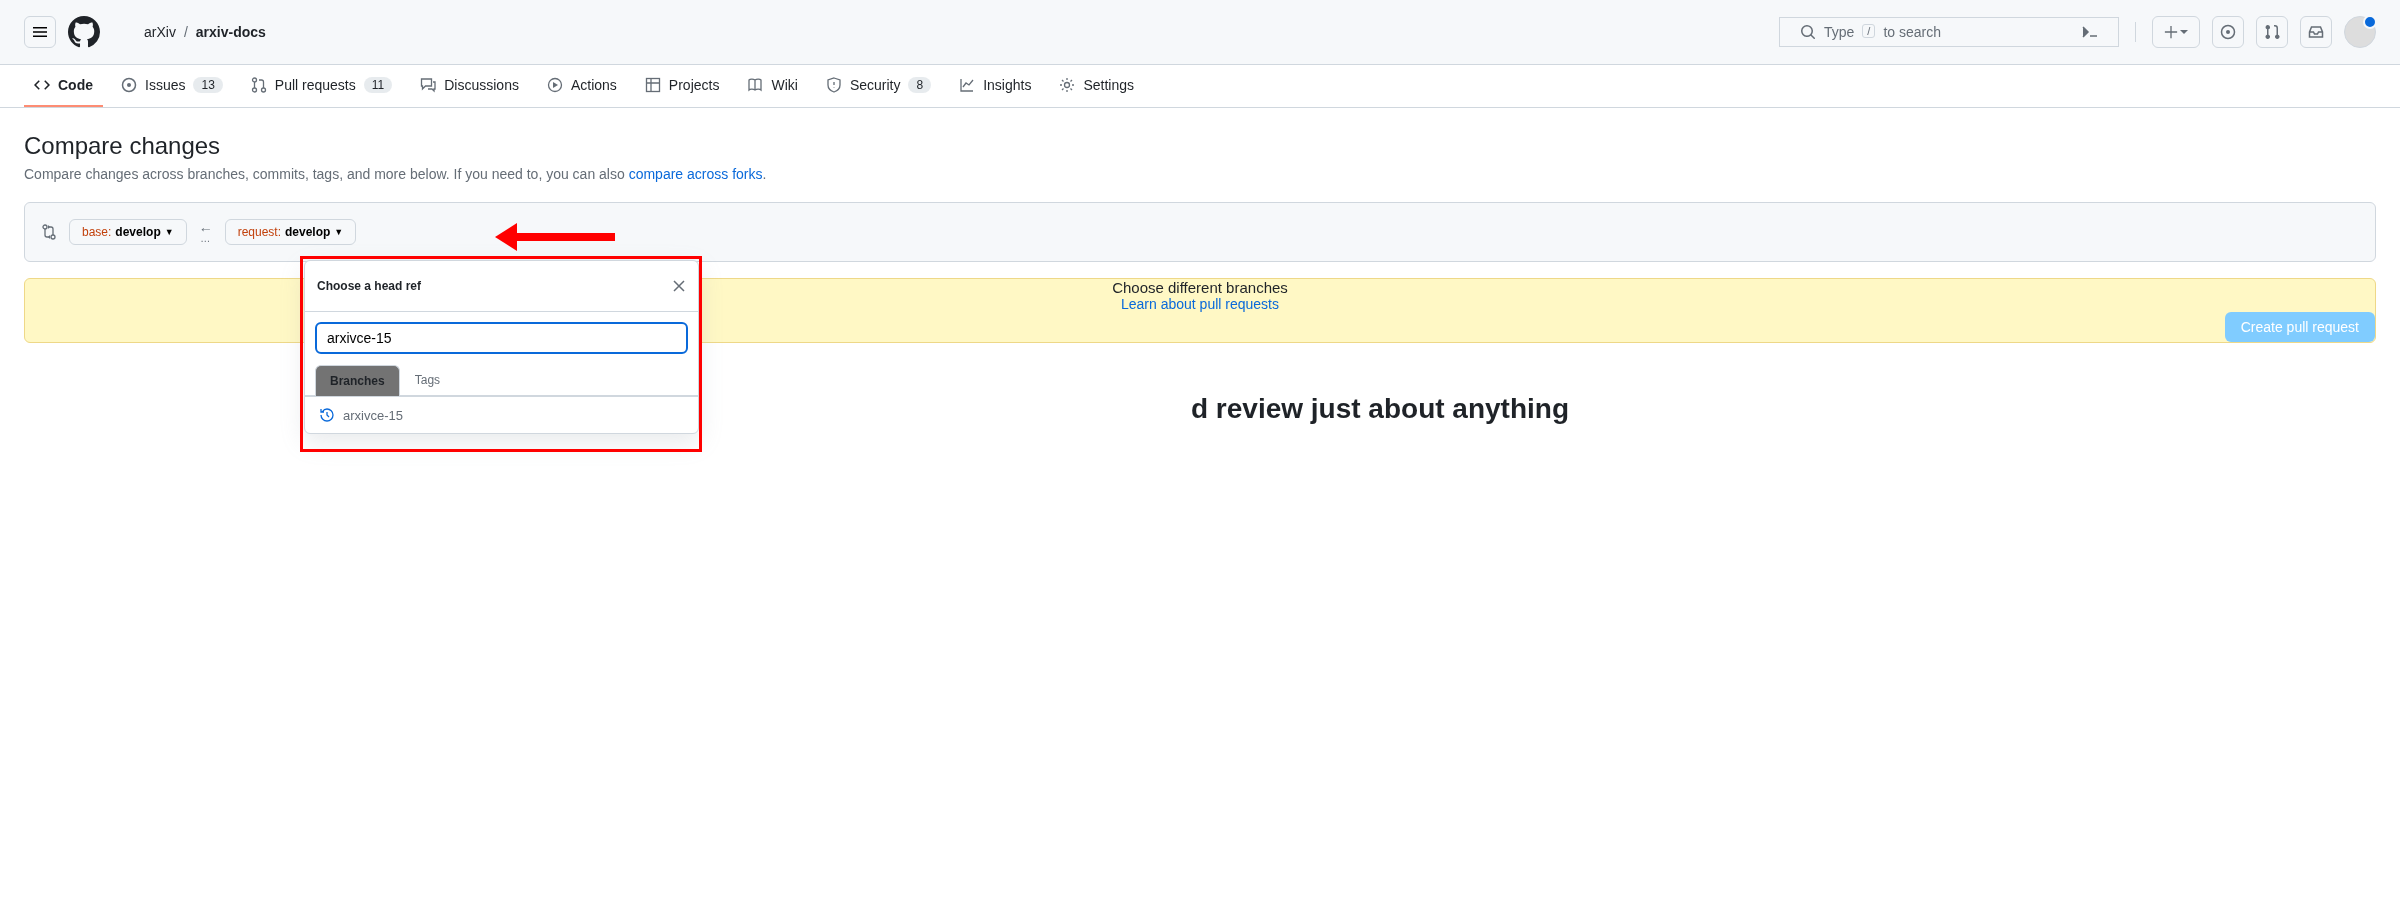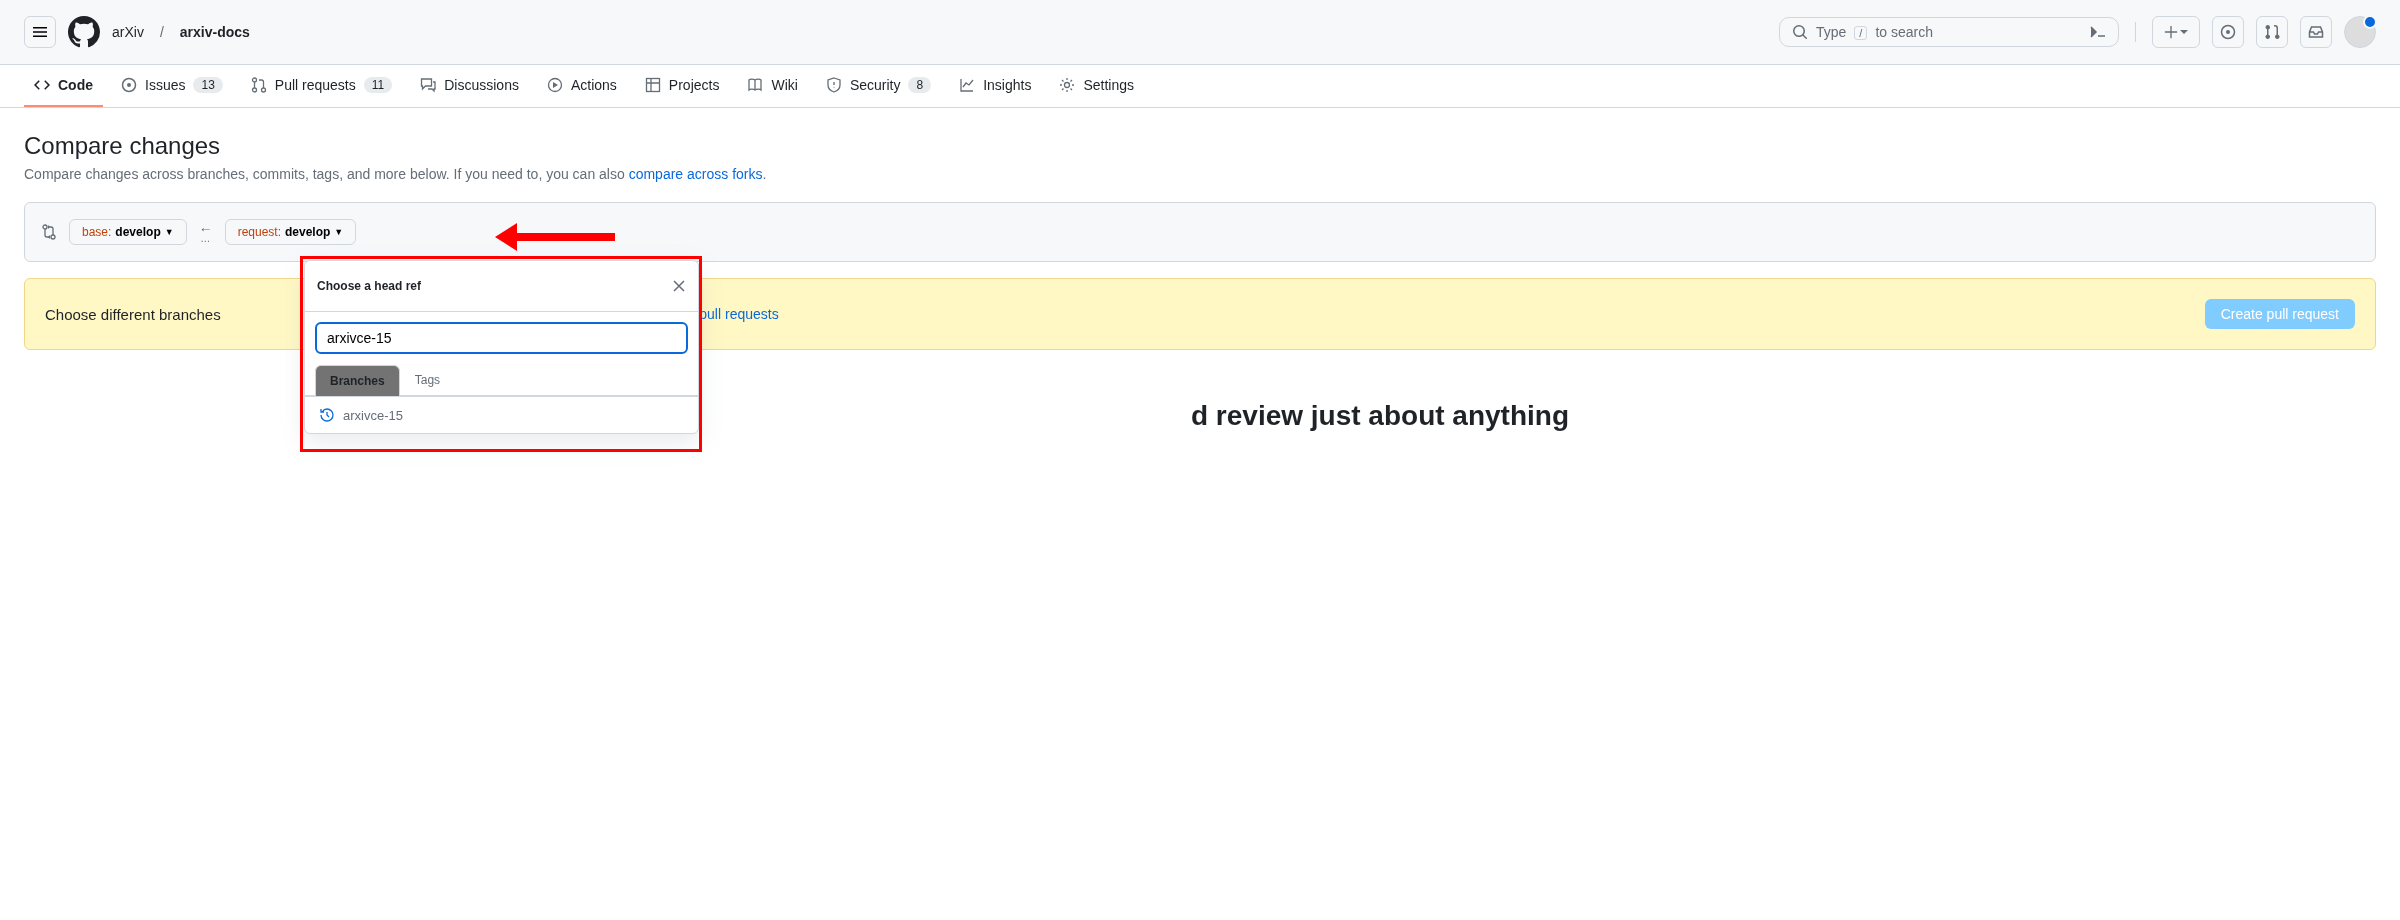--- a/index.html
+++ b/index.html
@@ -2,26 +2,26 @@
 <html><head>
 <meta charset="utf-8">
 <style>
 * { box-sizing: border-box; margin: 0; padding: 0; }
 body { font-family: -apple-system, BlinkMacSystemFont, "Segoe UI", Helvetica, Arial, sans-serif; color: #1f2328; background: #fff; font-size: 14px; }
 
 
 .header { display: flex; align-items: center; padding: 16px 24px; gap: 12px; background: #f6f8fa; border-bottom: 1px solid #d0d7de; }
 .menu-btn { width: 32px; height: 32px; display: flex; align-items: center; justify-content: center; border: 1px solid #d0d7de; border-radius: 6px; background: transparent; cursor: pointer; }
 .logo { width: 32px; height: 32px; }
-.breadcrumb { display: flex; align-items: center; gap: 16px; font-size: 14px; }
+.breadcrumb { display: flex; align-items: center; gap: 8px; font-size: 14px; margin-left: 32px; }
 .breadcrumb a { color: #1f2328; text-decoration: none; }
 .breadcrumb .sep { color: #656d76; }
 .breadcrumb .repo { font-weight: 700; }
 .spacer { flex: 1; }
-.search-box { display: flex; align-items: flex-end; gap: 8px; border: 1px solid #d0d7de; border-radius: 10px; padding: 6px 12px; width: 340px; background: #f6f8fa; color: #656d76; }
+.search-box { display: flex; align-items: flex-start; gap: 8px; border: 1px solid #d0d7de; border-radius: 0; padding: 6px 20px; width: 340px; background: #f6f8fa; color: #656d76; }
 .search-box .slash { border: 1px solid #d0d7de; border-radius: 3px; padding: 0 4px; font-size: 11px; }
 .search-box .cmd { margin-left: auto; }
 .hdr-btn { width: 32px; height: 32px; display: flex; align-items: center; justify-content: center; border: 1px solid #d0d7de; border-radius: 6px; background: #f6f8fa; cursor: pointer; color: #656d76; }
 .hdr-btn.wide { width: 48px; gap:2px; }
 .vdiv { width: 1px; height: 20px; background: #d0d7de; margin: 0 4px; }
 .avatar { width: 32px; height: 32px; border-radius: 50%; background: #ddd; position: relative; border:1px solid #d0d7de; }
 .avatar::after { content:""; position:absolute; top:-2px; right:-2px; width:10px; height:10px; background:#0969da; border-radius:50%; border:2px solid #f6f8fa; }
 
 
 .nav { display: flex; gap: 8px; padding: 0 24px; border-bottom: 1px solid #d0d7de; align-items: center; }
@@ -44,21 +44,21 @@
 .caret { font-size:9px; }
 .arrow-left { display:flex; flex-direction:column; align-items:center; color:#656d76; font-size:14px; line-height:1; }
 .arrow-left .dots { font-size:10px; letter-spacing:1px; }
 
 .red-arrow { position:absolute; width:120px; height:20px; }
 .red-arrow.a1 { left:470px; top:24px; }
 .red-arrow.a2 { left:680px; top:494px; }
 .red-arrow .shaft { position:absolute; left:18px; top:6px; right:0; height:8px; background:#ff0000; }
 .red-arrow .head { position:absolute; left:0; top:-4px; width:0; height:0; border-top:14px solid transparent; border-bottom:14px solid transparent; border-right:22px solid #ff0000; }
 
-.yellow-banner { display:flex; align-items:center; padding: 20px; margin-top:16px; background:#fff8c5; border:1px solid #eed888; border-radius:6px; }
+.yellow-banner { display:flex; align-items:center; margin-top:16px; background:#fff8c5; border:1px solid #eed888; border-radius:6px;flex-direction:column; }
 .yellow-banner .txt { font-size:15px; }
 .yellow-banner a { color:#0969da; text-decoration:none; }
 .create-pr { padding:7px 16px; background:#80ccff; color:#fff; border-radius:6px; border:none; font-weight:500; font-size:14px; margin-left:auto; }
 
 .popup-wrap { position:relative; }
 .popup { position:absolute; left:280px; top:-2px; width:395px; background:#fff; border:1px solid #d0d7de; border-radius:6px; box-shadow:0 8px 24px rgba(140,149,159,.2); z-index:10; }
 .red-box { position:absolute; left:276px; top:-6px; width:402px; height:196px; border:3px solid #ff0000; z-index:11; pointer-events:none; }
 .popup-hdr { display:flex; align-items:center; justify-content:space-between; padding:18px 12px; border-bottom:1px solid #d0d7de; font-weight:600; font-size:12px; }
 .popup-hdr .x { cursor:pointer; color:#656d76; font-size:16px; }
 .popup-search { padding:10px; }

